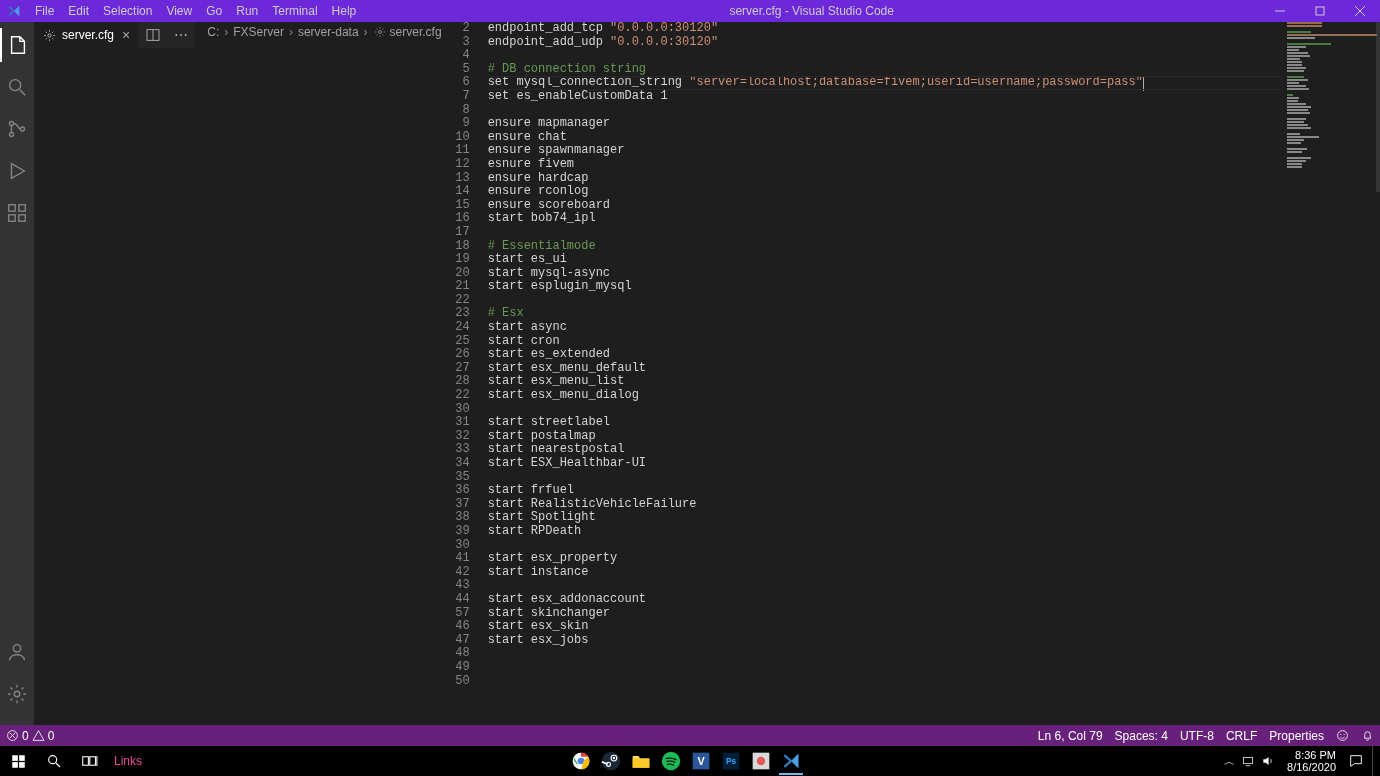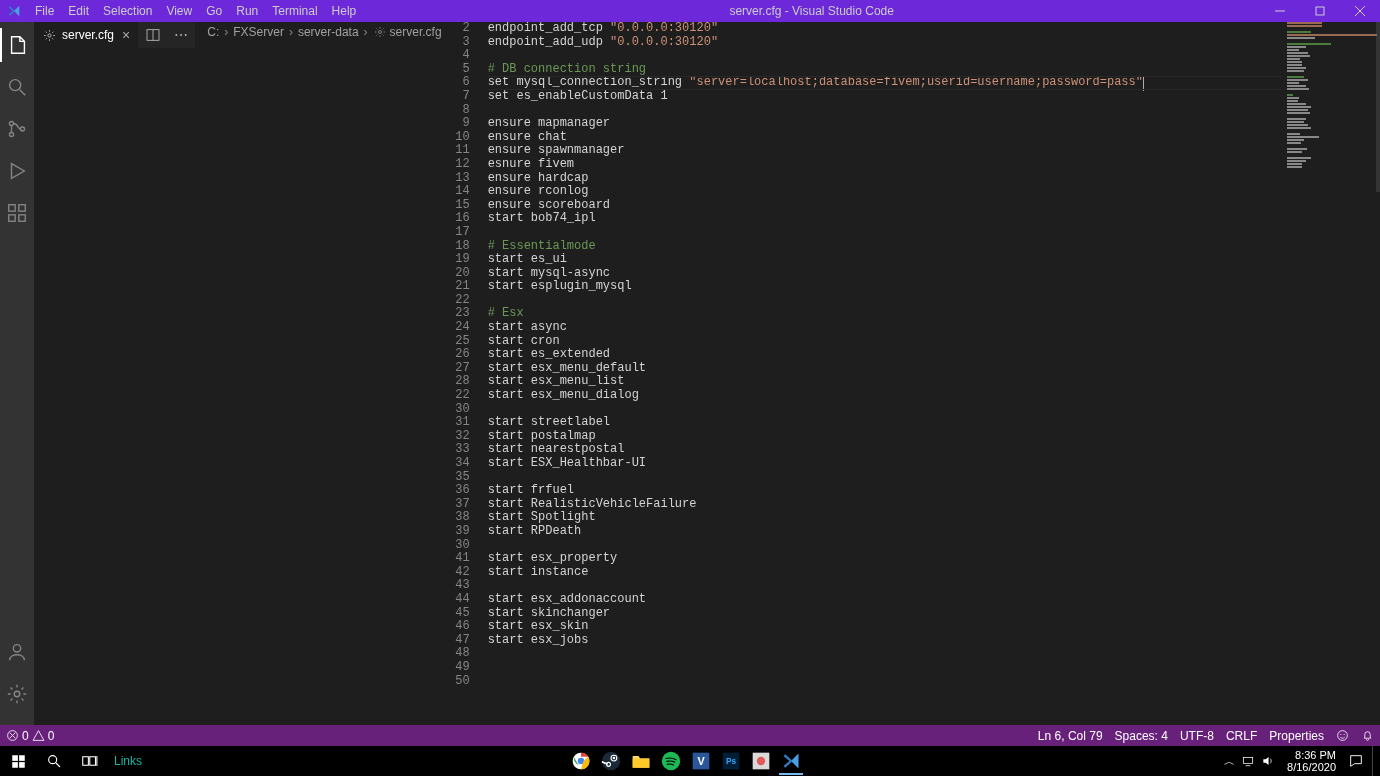--- a/index.html
+++ b/index.html
@@ -95,21 +95,21 @@
   
   .taskbar {
     position:absolute; left:0; right:0; bottom:0;
     height: 30px;
     background: #000;
     display:flex; align-items:center;
     color:#fff;
   }
   .taskbar .tb-left { display:flex; align-items:center; height:100%; }
   .taskbar .tb-item { width: 36px; height:30px; display:flex; align-items:center; justify-content:center; }
-  .taskbar .tb-links { font-size: 12px; color:#14b8a6; padding: 0 6px; }
+  .taskbar .tb-links { font-size: 12px; color:#ec4899; padding: 0 6px; }
   .taskbar .tb-center { flex:1; display:flex; align-items:center; justify-content:center; gap:2px; }
   .taskbar .app { width: 28px; height: 28px; display:flex; align-items:center; justify-content:center; position:relative; }
   .taskbar .app.active::after { content:""; position:absolute; bottom:0; left:2px; right:2px; height:2px; background:#76b9ed; }
   .taskbar .tb-right { display:flex; align-items:center; gap:6px; padding-right:4px; }
   .taskbar .tray { display:flex; align-items:center; gap:6px; font-size:11px; }
   .taskbar .clock { text-align:right; font-size:11px; line-height:12px; padding: 0 6px; }
 
   .tiny-icon { font-size: 11px; }
   svg { display:block; }
 </style>
@@ -290,21 +290,21 @@
             <div class="ln">35</div>
             <div class="ln">36</div>
             <div class="ln">37</div>
             <div class="ln">38</div>
             <div class="ln">39</div>
             <div class="ln">30</div>
             <div class="ln">41</div>
             <div class="ln">42</div>
             <div class="ln">43</div>
             <div class="ln">44</div>
-            <div class="ln">45</div>
+            <div class="ln">57</div>
             <div class="ln">46</div>
             <div class="ln">47</div>
             <div class="ln">48</div>
             <div class="ln">49</div>
             <div class="ln">50</div>
           </div>
         <div class="code-lines" id="codelines">
             <div class="line"><span>endpoint_add_tcp </span><span class="c-str">"0.0.0.0:30120"</span></div>
             <div class="line"><span>endpoint_add_udp </span><span class="c-str">"0.0.0.0:30120"</span></div>
             <div class="line"></div>

